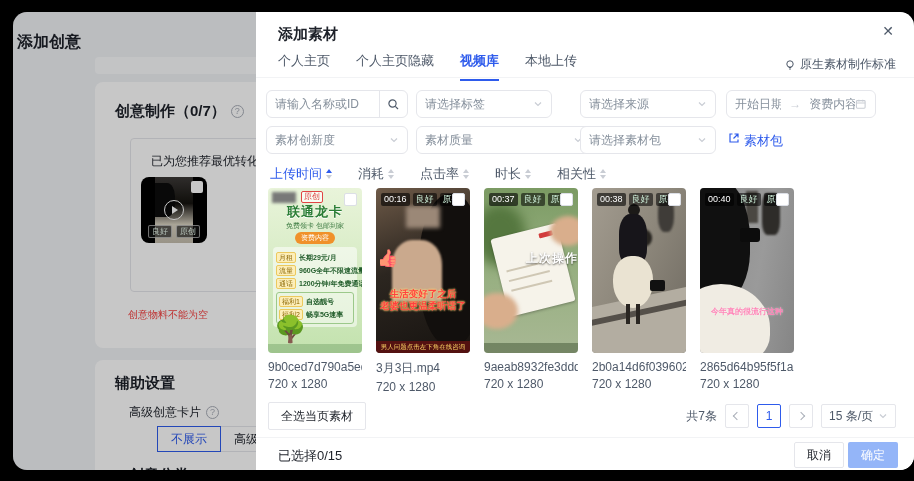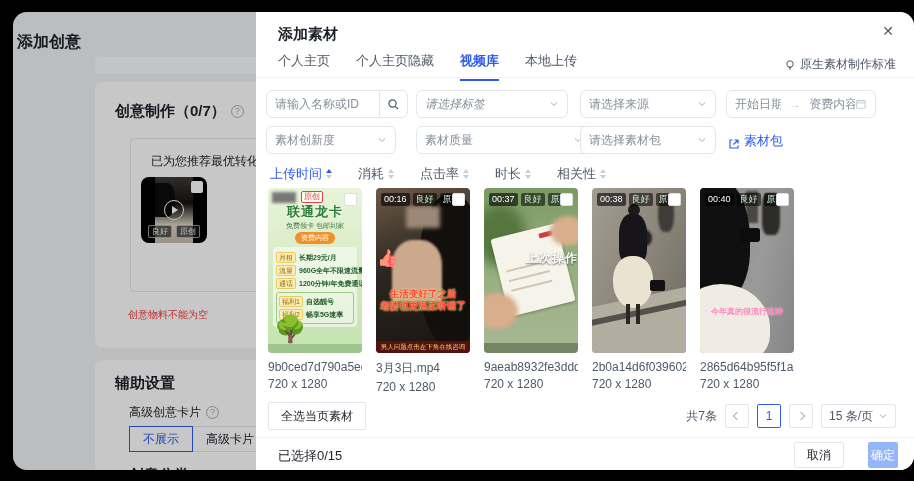--- a/index.html
+++ b/index.html
@@ -28,48 +28,48 @@
   .mt-video { position: absolute; left: 14px; top: 0; width: 38px; height: 66px; background: linear-gradient(180deg,#3d3a38 0%,#15130f 40%,#d9d2c2 72%,#c4bdae 100%); }
   .mt-cloth { position: absolute; left: 14px; top: 6px; width: 20px; height: 34px; background: #0c0c0c; border-radius: 0 40% 40% 0; }
   .play-btn { position: absolute; left: 50%; top: 50%; transform: translate(-50%,-50%); width: 20px; height: 20px; border: 1.5px solid #fff; border-radius: 50%; background: rgba(0,0,0,.25); }
   .play-btn::after { content:""; position: absolute; left: 7px; top: 5px; border-left: 6px solid #fff; border-top: 4px solid transparent; border-bottom: 4px solid transparent; }
   .mini-badges { position: absolute; bottom: 5px; left: 50%; transform: translateX(-50%); display: flex; gap: 4px; }
   .mini-badge { font-size: 8px; color: #e6f6ea; background: rgba(25,25,25,.65); border: 1px solid rgba(255,255,255,.55); padding: 0 3px; border-radius: 2px; line-height: 11px; white-space: nowrap; }
   .mini-check { position: absolute; top: 4px; right: 4px; width: 12px; height: 12px; background: #fff; border-radius: 2px; }
   .err-text { position: absolute; left: 33px; top: 226px; font-size: 10px; color: #f53f3f; }
   .field-label { position: absolute; left: 34px; top: 44px; font-size: 12px; color: #1d2129; display: flex; align-items: center; gap: 5px; }
   .segment { position: absolute; left: 34px; top: 66px; display: flex; }
-  .seg-btn { height: 26px; line-height: 24px; padding: 0 13px; font-size: 12px; background: #fff; border: 1px solid #e5e6eb; color: #1d2129; cursor: pointer; }
+  .seg-btn { height: 26px; line-height: 24px; padding: 0 13px; font-size: 12px; background: #fff; border: 1px solid #e5e6eb; color: #1d2129; cursor: pointer; margin-left: 28px; }
   .seg-btn.on { border: 1px solid #2e5bec; color: #2e5bec; position: relative; z-index: 2; }
   .seg-btn.off { margin-left: -1px; }
   .next-heading { position: absolute; left: 34px; top: 106px; font-size: 15px; font-weight: bold; color: #1d2129; }
   .dim { position: absolute; inset: 0; background: rgba(0,0,0,.22); z-index: 5; }
   
   .modal { position: absolute; left: 243px; top: 0; width: 658px; height: 458px; background: #fff; border-radius: 0 14px 14px 0; z-index: 10; }
   .m-title { position: absolute; left: 22px; top: 13px; font-size: 15px; font-weight: bold; color: #1d2129; }
   .m-close { position: absolute; right: 20px; top: 11px; font-size: 14px; color: #4e5969; cursor: pointer; }
   .m-tabs { position: absolute; left: 22px; top: 40px; display: flex; gap: 26px; font-size: 13px; color: #4e5969; }
   .m-tab { padding-bottom: 9px; cursor: pointer; white-space: nowrap; }
   .m-tab.active { color: #2e5bec; font-weight: bold; border-bottom: 2px solid #2e5bec; }
   .m-standard { position: absolute; right: 18px; top: 44px; font-size: 12px; color: #4e5969; display: flex; align-items: center; gap: 4px; cursor: pointer; }
   .m-line { position: absolute; left: 0; right: 0; top: 65px; border-top: 1px solid #f2f3f5; }
   .inp { position: absolute; height: 28px; border: 1px solid #e5e6eb; border-radius: 6px; background: #fff; display: flex; align-items: center; font-size: 12px; color: #86909c; padding: 0 8px; cursor: pointer; }
   .inp .ph { white-space: nowrap; overflow: hidden; }
   .inp .chev { margin-left: auto; }
   .f-search { left: 10px; top: 78px; width: 142px; padding-right: 0; }
   .search-sec { margin-left: auto; border-left: 1px solid #e5e6eb; height: 100%; width: 28px; display: flex; align-items: center; justify-content: center; }
-  .f-tag { left: 160px; top: 78px; width: 152px; font-style: italic; }
+  .f-tag { left: 160px; top: 78px; width: 136px; }
   .f-source { left: 324px; top: 78px; width: 136px; }
   .f-date { left: 470px; top: 78px; width: 150px; }
   .f-date .sep { margin: 0 8px; color: #c9cdd4; }
   .f-date .cal { margin-left: auto; }
-  .f-innov { left: 10px; top: 114px; width: 130px; }
+  .f-innov { left: 10px; top: 114px; width: 142px; }
   .f-quality { left: 160px; top: 114px; width: 176px; }
   .f-package { left: 324px; top: 114px; width: 136px; }
-  .pkg-link { position: absolute; left: 472px; top: 120px; font-size: 13px; color: #2e5bec; display: flex; align-items: flex-end; gap: 4px; cursor: pointer; }
+  .pkg-link { position: absolute; left: 472px; top: 120px; font-size: 13px; color: #2e5bec; display: flex; align-items: flex-start; gap: 4px; cursor: pointer; }
   .sort-row { position: absolute; left: 14px; top: 153px; display: flex; gap: 26px; font-size: 13px; color: #4e5969; }
   .sort-item { display: flex; align-items: center; gap: 4px; cursor: pointer; }
   .sort-item.active { color: #2e5bec; }
   .caret { display: flex; flex-direction: column; gap: 2px; }
   .caret i { display:block; width: 0; height: 0; border-left: 3.5px solid transparent; border-right: 3.5px solid transparent; }
   .caret .up { border-bottom: 4px solid #c9cdd4; }
   .caret .down { border-top: 4px solid #c9cdd4; }
   .sort-item.active .caret .up { border-bottom-color: #2e5bec; }
   .cards { position: absolute; left: 12px; top: 176px; display: flex; gap: 14px; }
   .card { width: 94px; }
@@ -137,21 +137,21 @@
   .select-all { position: absolute; left: 12px; top: 390px; height: 28px; padding: 0 12px; background: #fff; border: 1px solid #e5e6eb; border-radius: 2px; font-size: 12px; color: #1d2129; line-height: 26px; cursor: pointer; }
   .pager { position: absolute; right: 18px; top: 392px; display: flex; align-items: center; gap: 8px; font-size: 12px; color: #4e5969; }
   .pg-btn { width: 24px; height: 24px; border: 1px solid #e5e6eb; border-radius: 2px; display: flex; align-items: center; justify-content: center; background: #fff; cursor: pointer; }
   .pg-cur { width: 24px; height: 24px; border: 1px solid #2e5bec; color: #2e5bec; border-radius: 2px; display: flex; align-items: center; justify-content: center; cursor: pointer; }
   .pg-size { height: 24px; border: 1px solid #e5e6eb; border-radius: 2px; display: flex; align-items: center; padding: 0 7px; gap: 5px; cursor: pointer; white-space: nowrap; }
   .chev-l { width: 6px; height: 6px; border-left: 1.5px solid #a9aeb8; border-bottom: 1.5px solid #a9aeb8; transform: rotate(45deg); }
   .chev-r { width: 6px; height: 6px; border-left: 1.5px solid #a9aeb8; border-bottom: 1.5px solid #a9aeb8; transform: rotate(-135deg); }
   .m-footer { position: absolute; left: 0; right: 0; bottom: 0; height: 33px; border-top: 1px solid #f2f3f5; background: #fff; border-radius: 0 0 14px 0; }
   .sel-count { position: absolute; left: 22px; top: 9px; font-size: 13px; color: #1d2129; }
   .btn-cancel { position: absolute; right: 70px; top: 4px; height: 26px; padding: 0 12px; border: 1px solid #e5e6eb; border-radius: 2px; font-size: 12px; color: #1d2129; background: #fff; line-height: 24px; cursor: pointer; }
-  .btn-confirm { position: absolute; right: 16px; top: 4px; height: 26px; padding: 0 3px; border: none; border-radius: 2px; font-size: 12px; color: #fff; background: #94b5f8; line-height: 26px; cursor: pointer; }
+  .btn-confirm { position: absolute; right: 16px; top: 4px; height: 26px; padding: 0 13px; border: none; border-radius: 2px; font-size: 12px; color: #fff; background: #94b5f8; line-height: 26px; cursor: pointer; }
 </style>
 </head>
 <body>
 
 <div class="window">
 
   <div class="page-title">添加创意</div>
   <div class="steps-bar"></div>
 
   <div class="panel panel1">

